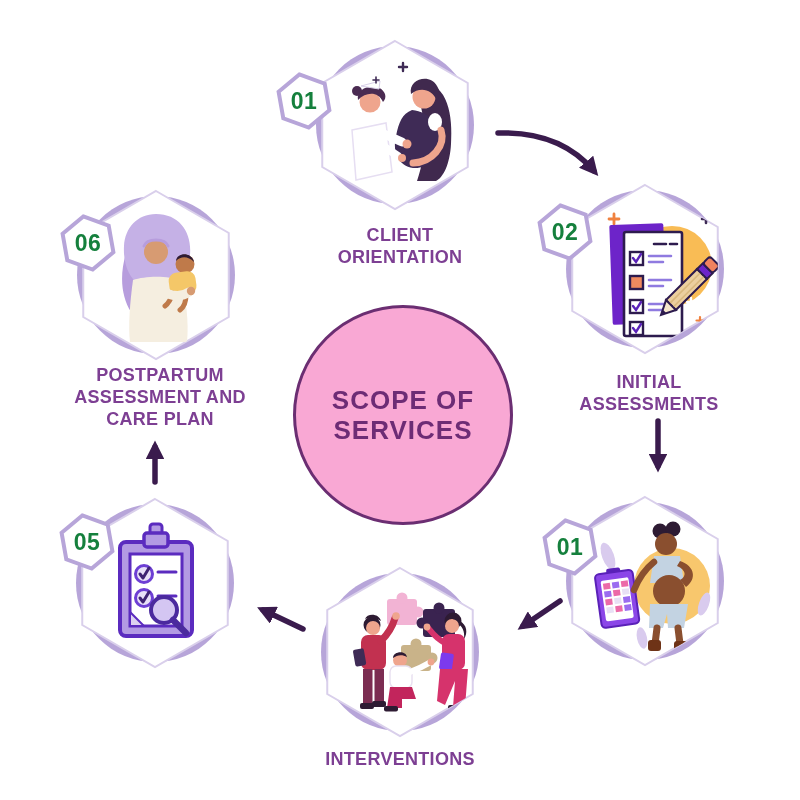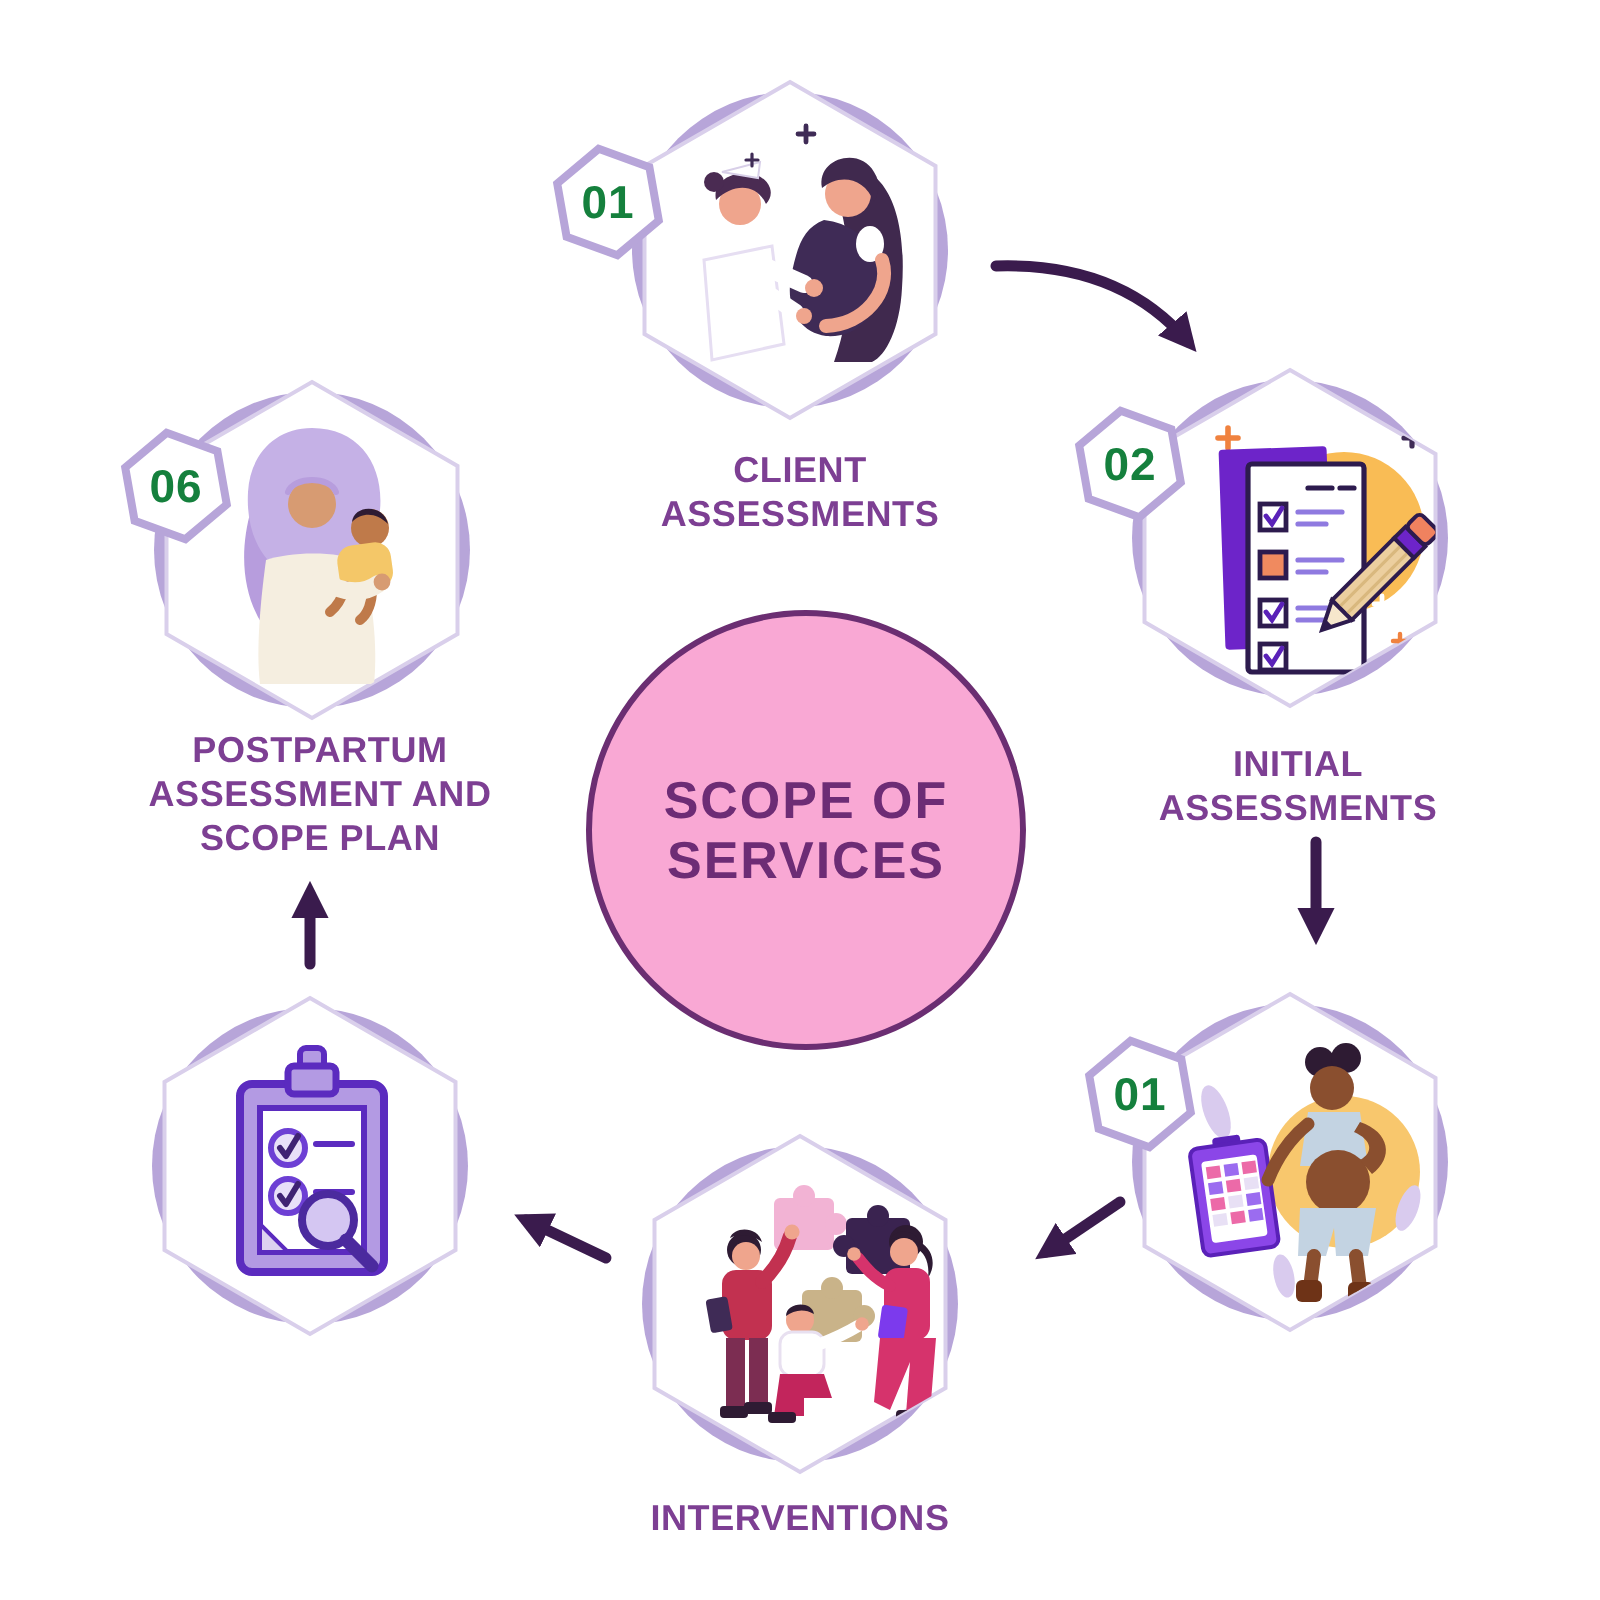--- a/index.html
+++ b/index.html
@@ -104,21 +104,21 @@
       </g>
     </svg>
     <div class="badge">
       <svg width="62" height="62" viewBox="0 0 62 62">
         <polygon points="31,4 54.4,17.5 54.4,44.5 31,58 7.6,44.5 7.6,17.5" fill="#ffffff" stroke="#b7a5d9" stroke-width="4" transform="rotate(-10 31 31)"></polygon>
       </svg>
       <span class="badge-num">01</span>
     </div>
   </div>
   <div class="step-label lab1">CLIENT
-ASSESSMENTS</div>
+ORIENTATION</div>
 
   <div class="node n2">
     <svg width="190" height="190" viewBox="0 0 190 190">
       <defs>
           <clipPath id="hc2">
             <polygon points="95,11 167.75,53 167.75,137 95,179 22.25,137 22.25,53"></polygon>
           </clipPath>
         </defs>
       <circle cx="95" cy="95" r="79" fill="#b7a5d9"></circle>
       <polygon points="95,11 167.75,53 167.75,137 95,179 22.25,137 22.25,53" fill="#ffffff" stroke="#d9cfeb" stroke-width="2"></polygon>
@@ -300,20 +300,26 @@
         <circle cx="84" cy="86" r="8.5" fill="#e8e0f8" stroke="#6d3fd4" stroke-width="3"></circle>
         <path d="M80 86 L83 90 L89 80" fill="none" stroke="#3f2373" stroke-width="3" stroke-linecap="round" stroke-linejoin="round"></path>
         <path d="M98 84 L116 84" stroke="#5b2bbf" stroke-width="3" stroke-linecap="round"></path>
         <circle cx="84" cy="110" r="8.5" fill="#e8e0f8" stroke="#6d3fd4" stroke-width="3"></circle>
         <path d="M80 110 L83 114 L89 104" fill="none" stroke="#3f2373" stroke-width="3" stroke-linecap="round" stroke-linejoin="round"></path>
         <path d="M98 108 L116 108" stroke="#5b2bbf" stroke-width="3" stroke-linecap="round"></path>
         <circle cx="104" cy="122" r="13" fill="#d4c6f2" stroke="#4b2a9e" stroke-width="4"></circle>
         <path d="M113 132 L126 145" stroke="#4b2a9e" stroke-width="6.5" stroke-linecap="round"></path>
       </g>
     </svg>
+    <div class="badge">
+      <svg width="62" height="62" viewBox="0 0 62 62">
+        <polygon points="31,4 54.4,17.5 54.4,44.5 31,58 7.6,44.5 7.6,17.5" fill="#ffffff" stroke="#b7a5d9" stroke-width="4" transform="rotate(-10 31 31)"></polygon>
+      </svg>
+      <span class="badge-num">05</span>
+    </div>
   </div>
 
   <div class="node n6">
     <svg width="190" height="190" viewBox="0 0 190 190">
       <defs>
           <clipPath id="hc6">
             <polygon points="95,11 167.75,53 167.75,137 95,179 22.25,137 22.25,53"></polygon>
           </clipPath>
         </defs>
       <circle cx="95" cy="95" r="79" fill="#b7a5d9"></circle>
@@ -338,15 +344,15 @@
     </svg>
     <div class="badge">
       <svg width="62" height="62" viewBox="0 0 62 62">
         <polygon points="31,4 54.4,17.5 54.4,44.5 31,58 7.6,44.5 7.6,17.5" fill="#ffffff" stroke="#b7a5d9" stroke-width="4" transform="rotate(-10 31 31)"></polygon>
       </svg>
       <span class="badge-num">06</span>
     </div>
   </div>
   <div class="step-label lab6">POSTPARTUM
 ASSESSMENT AND
-SCOPE PLAN</div>
+CARE PLAN</div>
 
 </div>
 
 </body></html>

